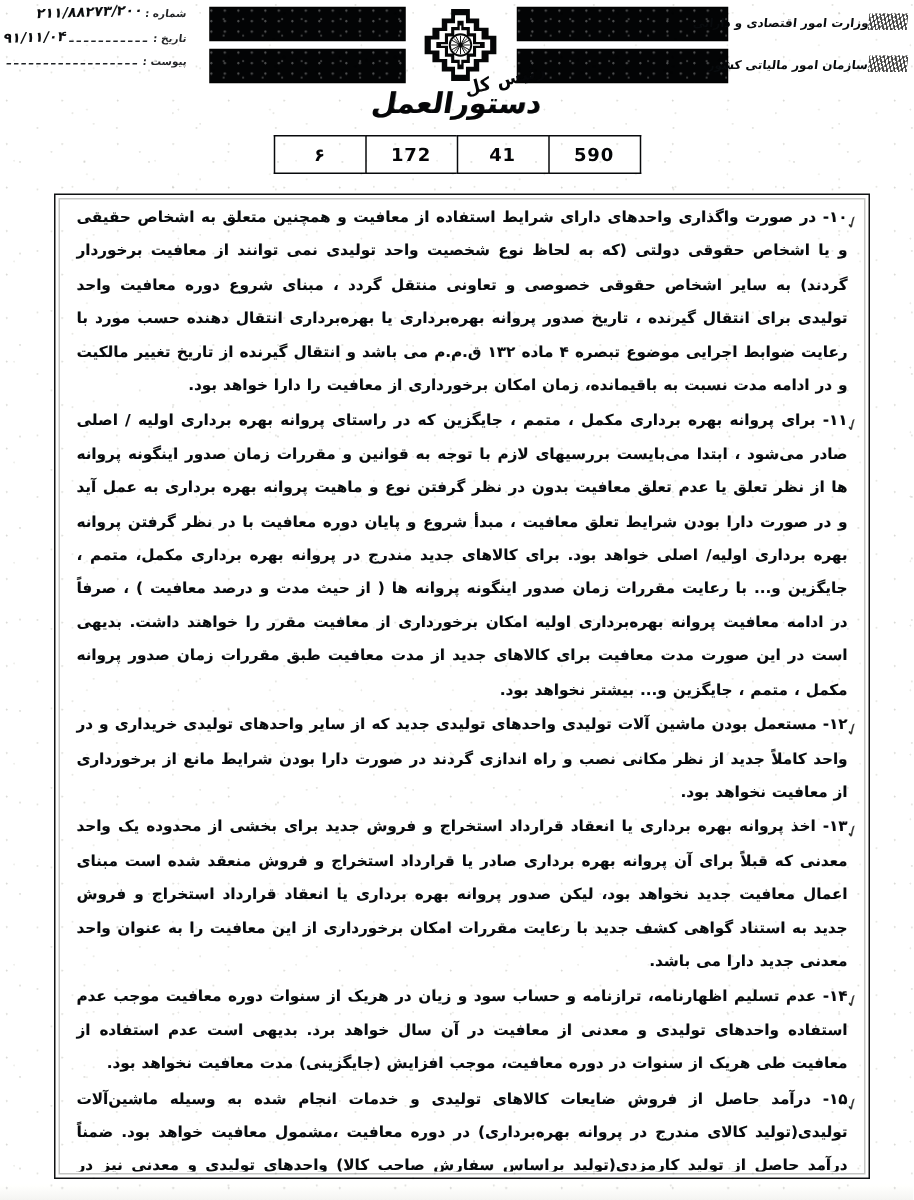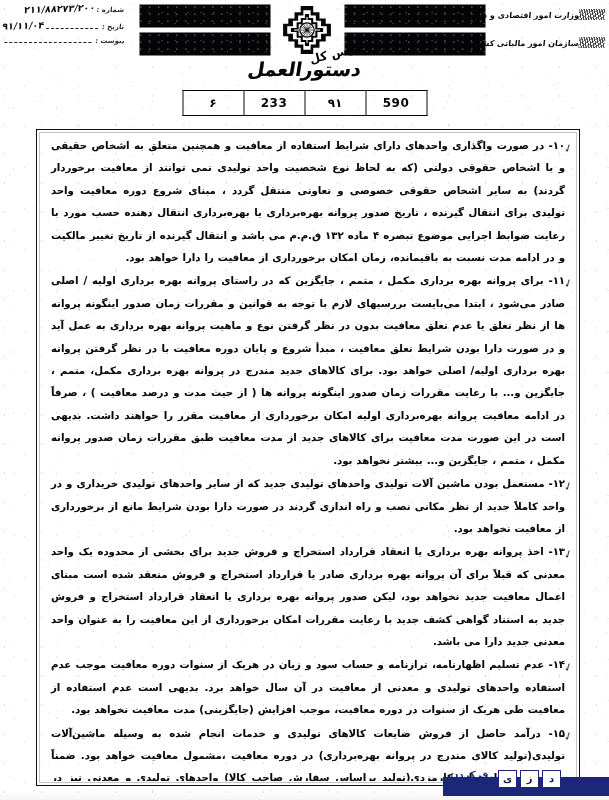--- a/index.html
+++ b/index.html
@@ -319,22 +319,22 @@
 
   <div class="title-wrap">
     <span class="doc-title">دستورالعمل</span>
     <span class="title-flourish">رئیس کل</span>
   </div>
 
   <table class="num-table">
     <tbody>
       <tr>
         <td>590</td>
-        <td>۹۱</td>
-        <td>233</td>
+        <td>41</td>
+        <td>172</td>
         <td>۶</td>
       </tr>
     </tbody>
   </table>
 
   <div class="body-frame"></div>
 
   <div class="body">
     <p class="para">
       <span class="tick">✓</span>
@@ -356,25 +356,16 @@
       <span class="tick">✓</span>
       <span>۱۴- عدم تسلیم اظهارنامه، ترازنامه و حساب سود و زیان در هریک از سنوات دوره معافیت موجب عدم استفاده واحدهای تولیدی و معدنی از معافیت در آن سال خواهد برد. بدیهی است عدم استفاده از معافیت طی هریک از سنوات در دوره معافیت، موجب افزایش (جایگزینی) مدت معافیت نخواهد بود.</span>
     </p>
     <p class="para">
       <span class="tick">✓</span>
       <span>۱۵- درآمد حاصل از فروش ضایعات کالاهای تولیدی و خدمات انجام شده به وسیله ماشین‌آلات تولیدی(تولید کالای مندرج در پروانه بهره‌برداری) در دوره معافیت ،مشمول معافیت خواهد بود. ضمناً درآمد حاصل از تولید کارمزدی(تولید براساس سفارش صاحب کالا) واحدهای تولیدی و معدنی نیز در دوره معافیت، مشمول معافیت این ماده وفق مقررات خواهد بود.</span>
     </p>
 
   </div>
 
-  <div class="overlay">
-    <div class="overlay-band"></div>
-    <span class="overlay-ghost">قرکردن</span>
-    <div class="overlay-keys">
-      <div class="key-box">د</div>
-      <div class="key-box">ز</div>
-      <div class="key-box">ی</div>
-    </div>
-  </div>
 
   <div class="bottom-shadow"></div>
   <div class="scan-noise"></div>
 </div>
 
 </body></html>

